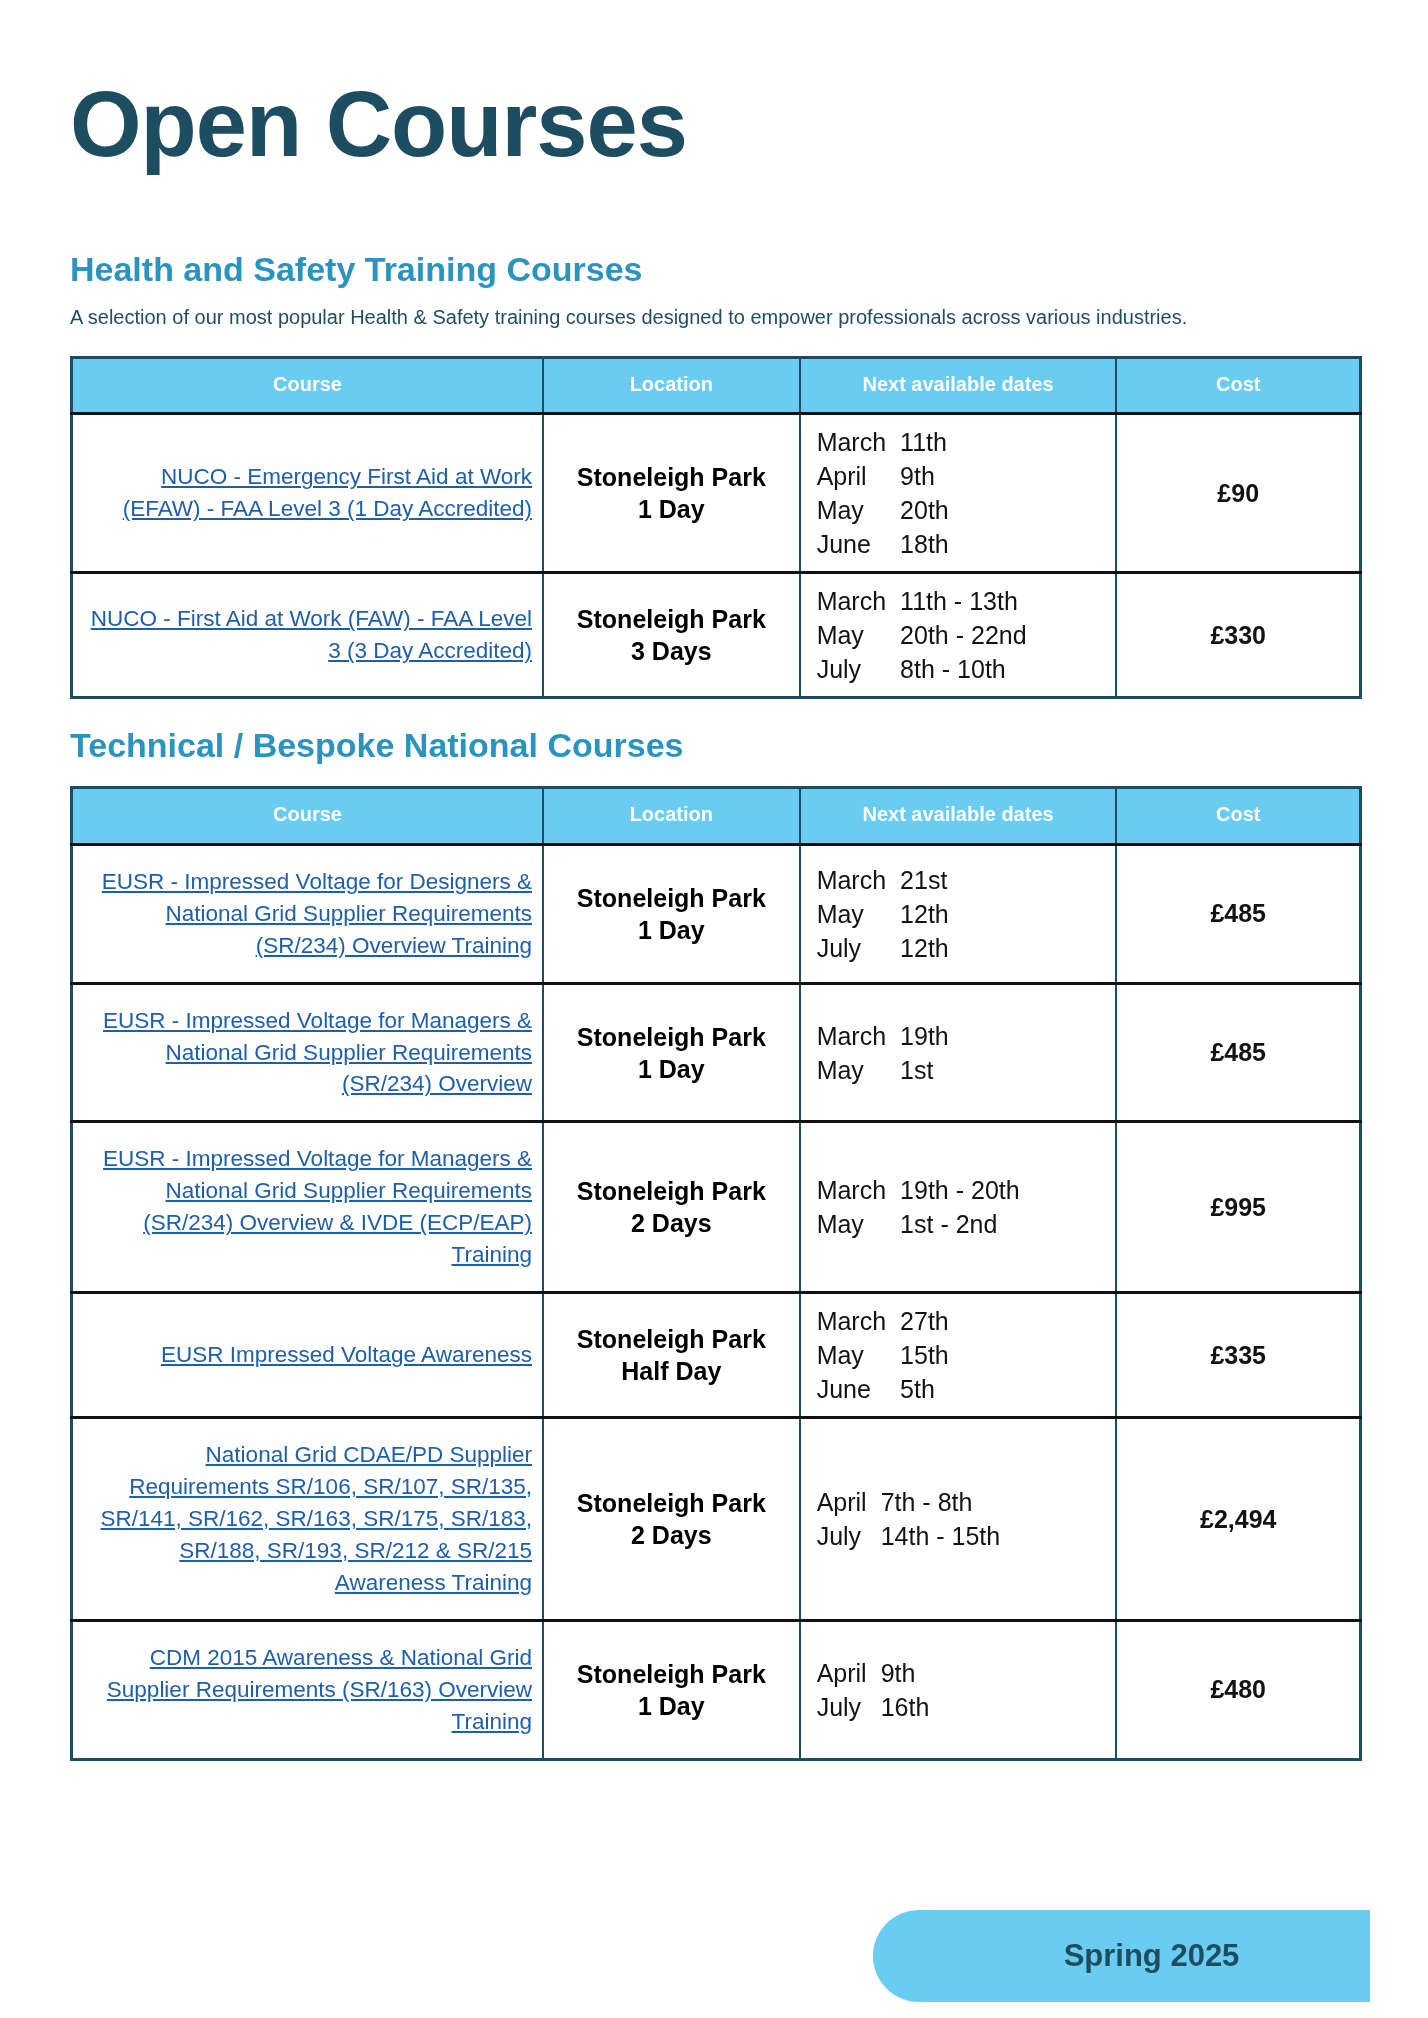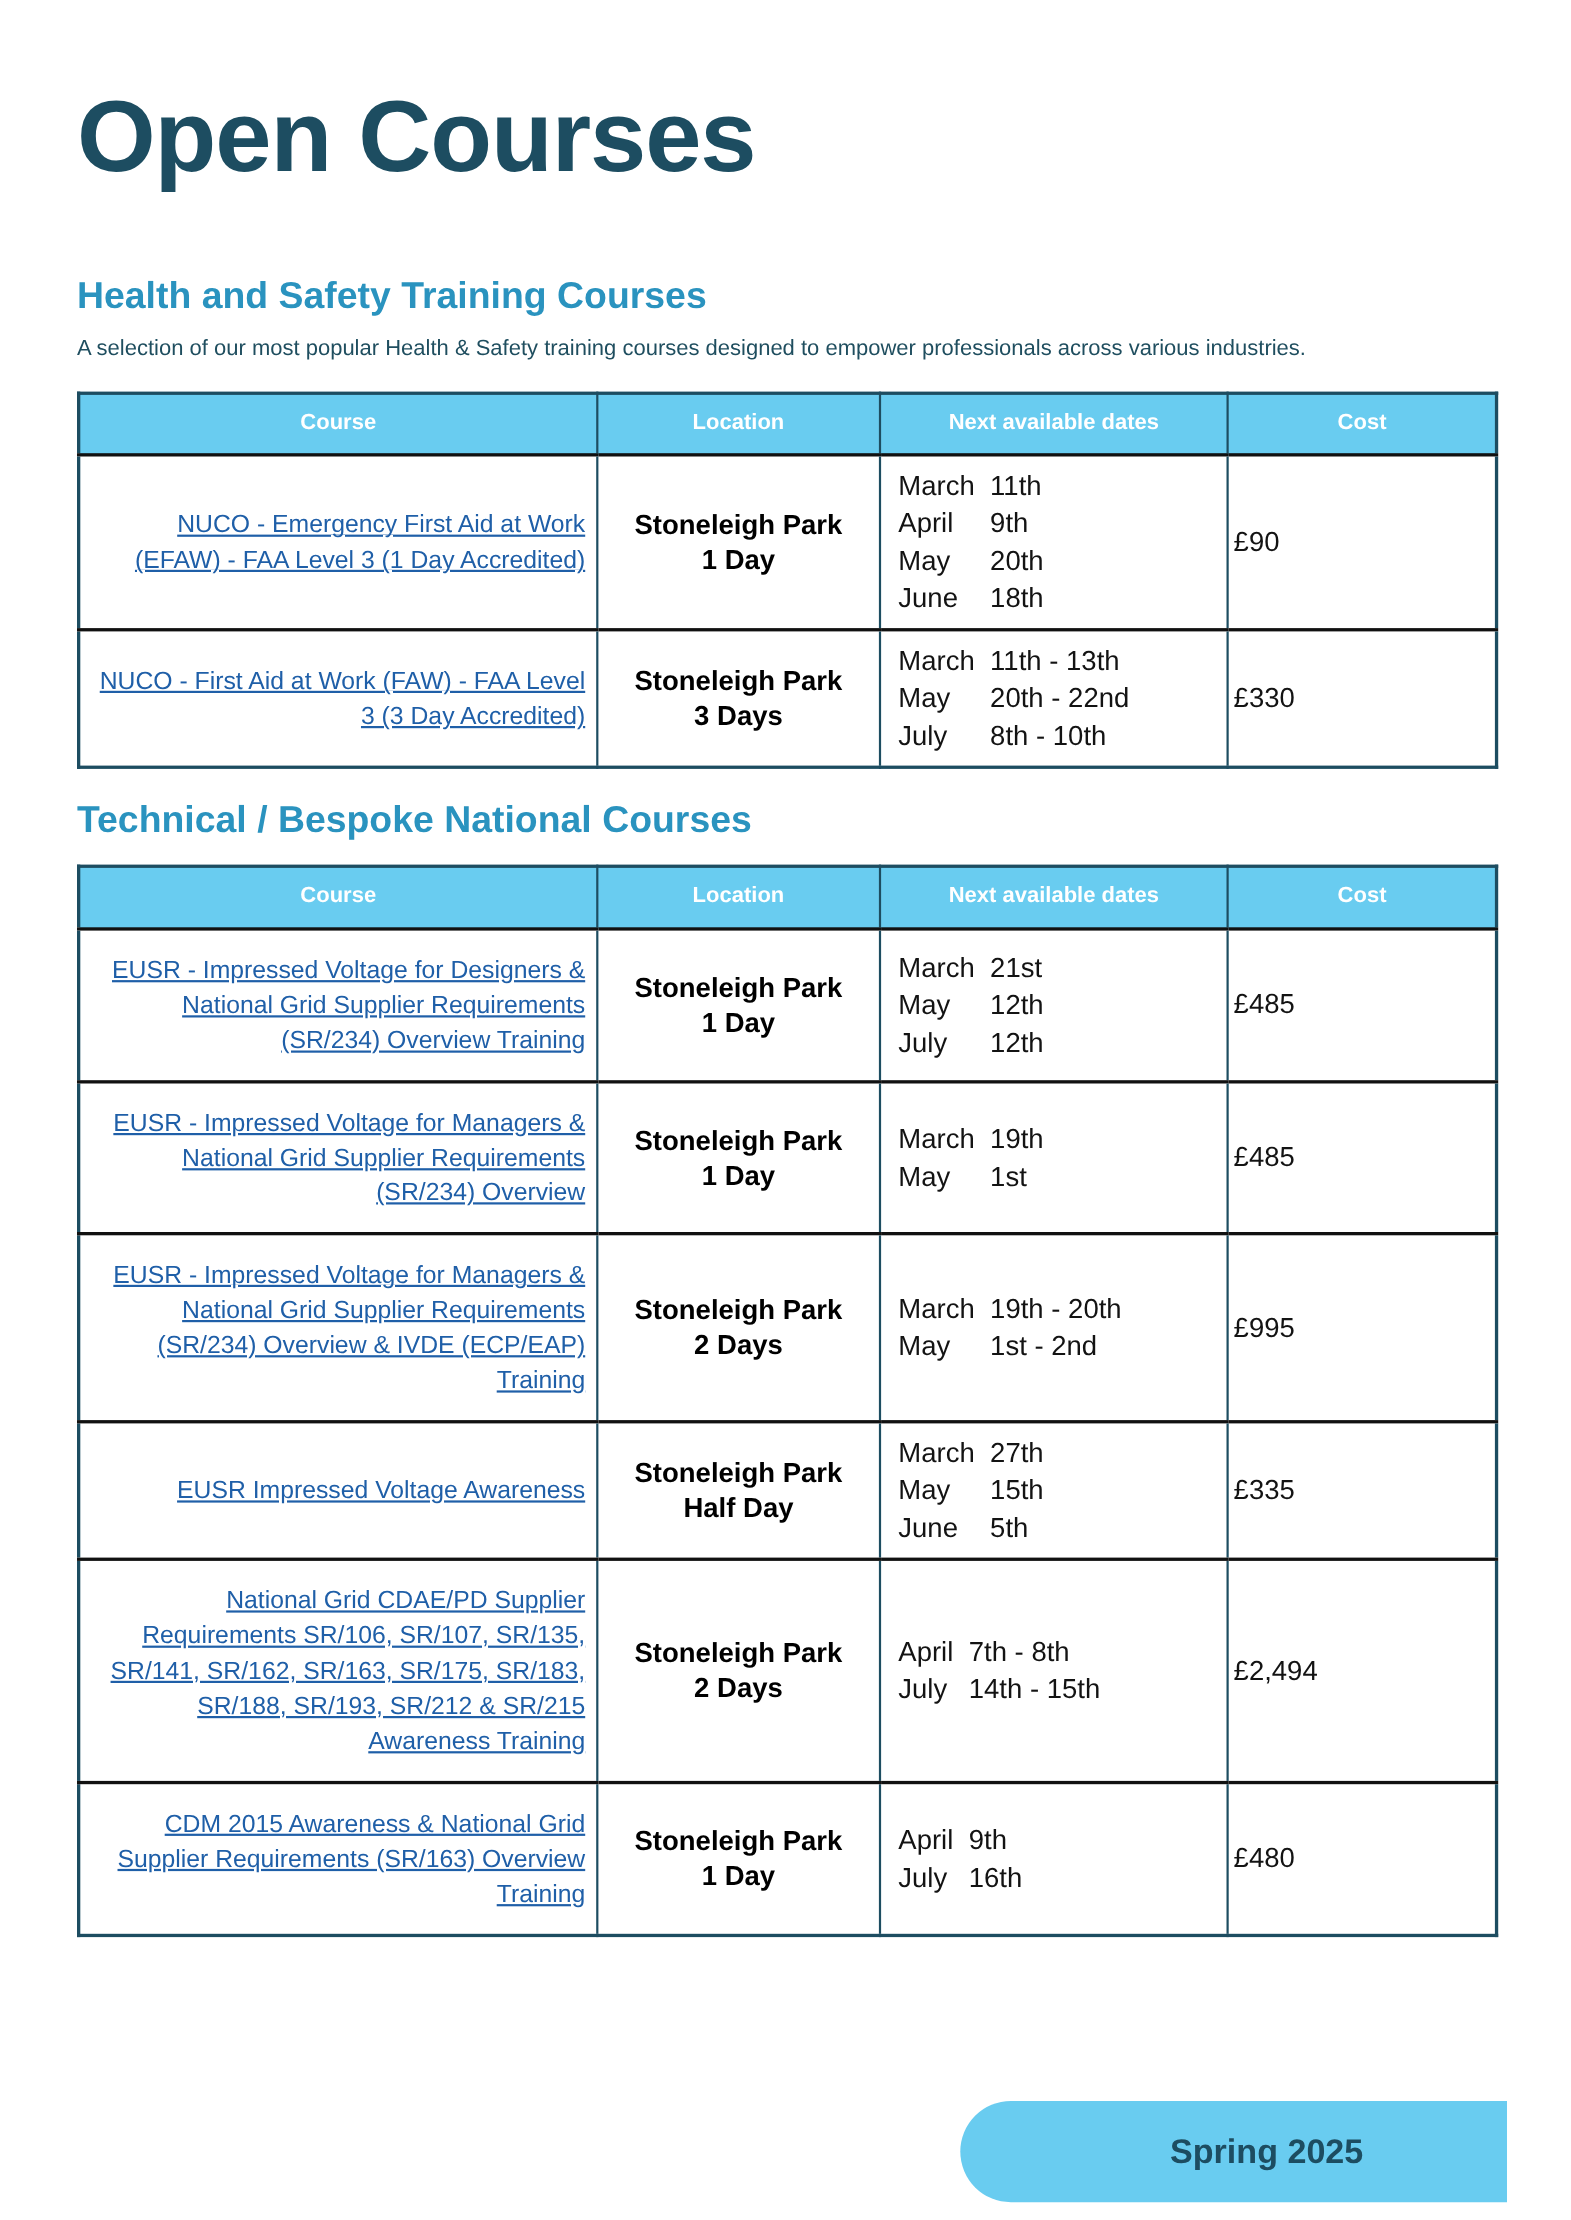--- a/index.html
+++ b/index.html
@@ -107,24 +107,25 @@
   }
   td.cell-loc {
     text-align: center;
     font-size: 25px;
     line-height: 1.28;
     color: #000000;
     padding: 8px 0;
     font-weight: bold;
   }
   td.cell-cost {
-    text-align: left;
+    text-align: center;
     font-size: 25px;
     color: #131313;
     padding: 24px 4px;
+    font-weight: bold;
   }
   td.cell-dates {
     padding: 10px 0 10px 16px;
     color: #131313;
   }
   .date-grid {
     display: table;
     border-collapse: collapse;
   }
   .date-row { display: table-row; }

